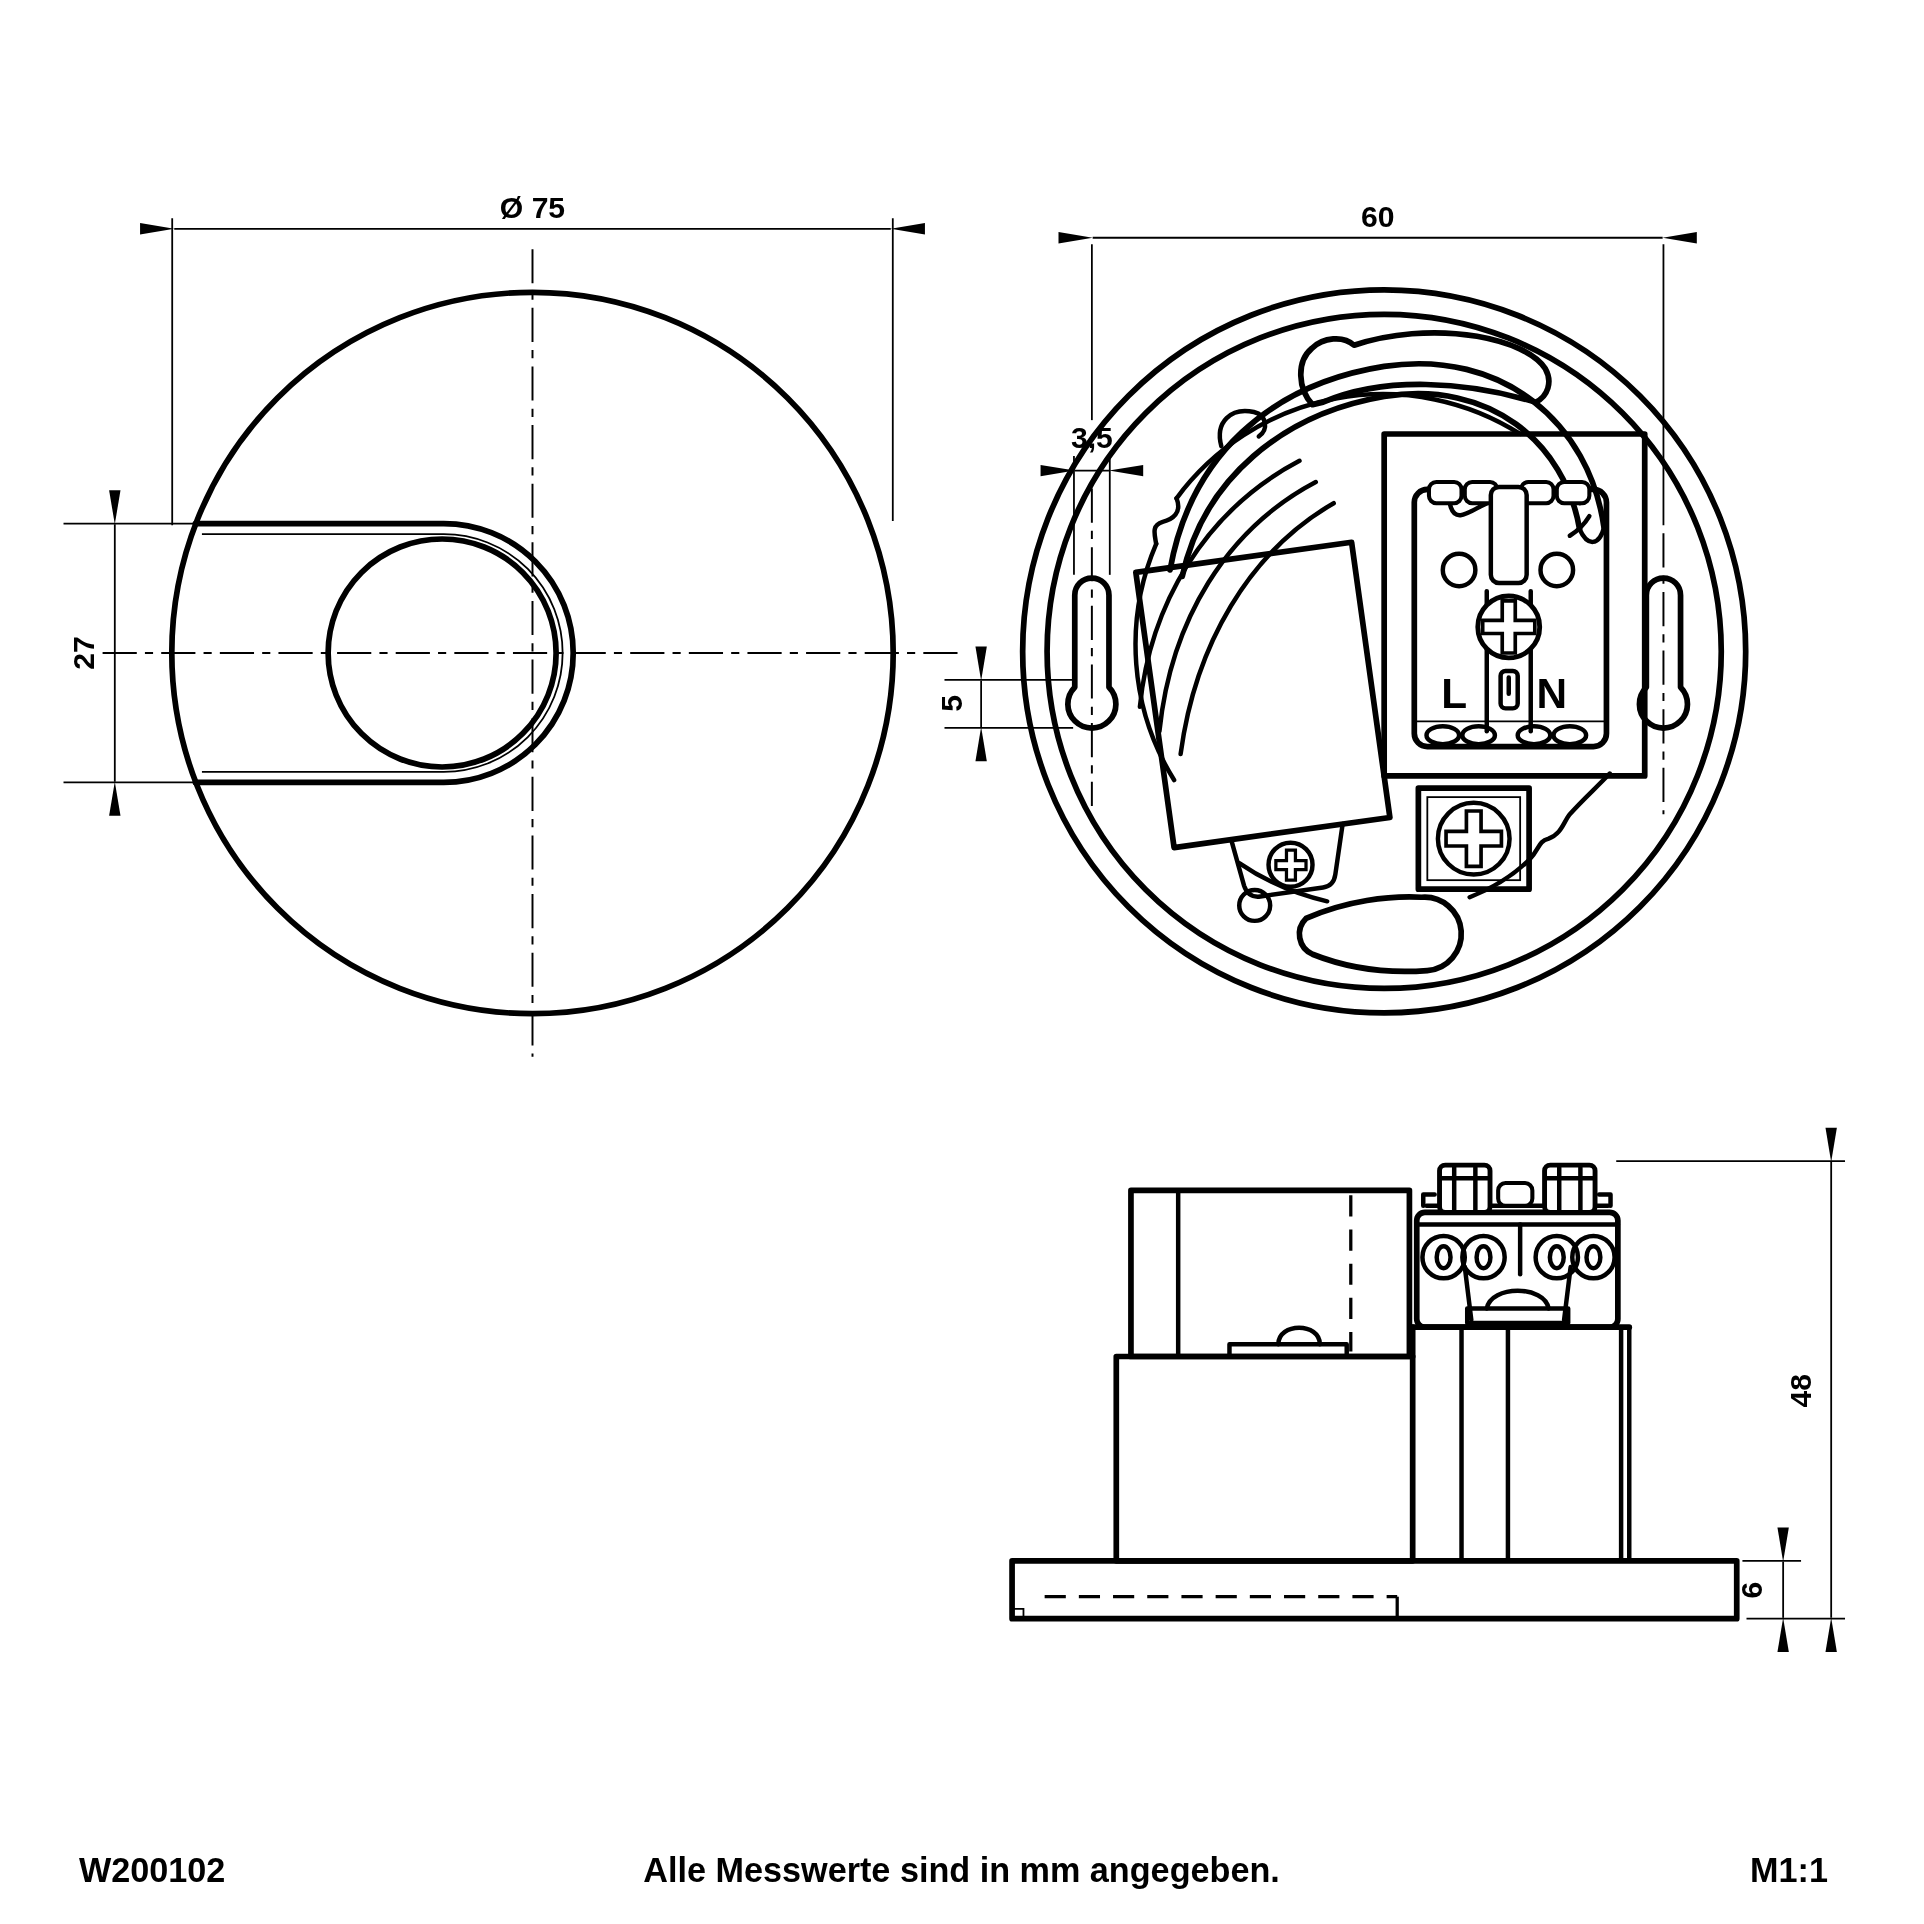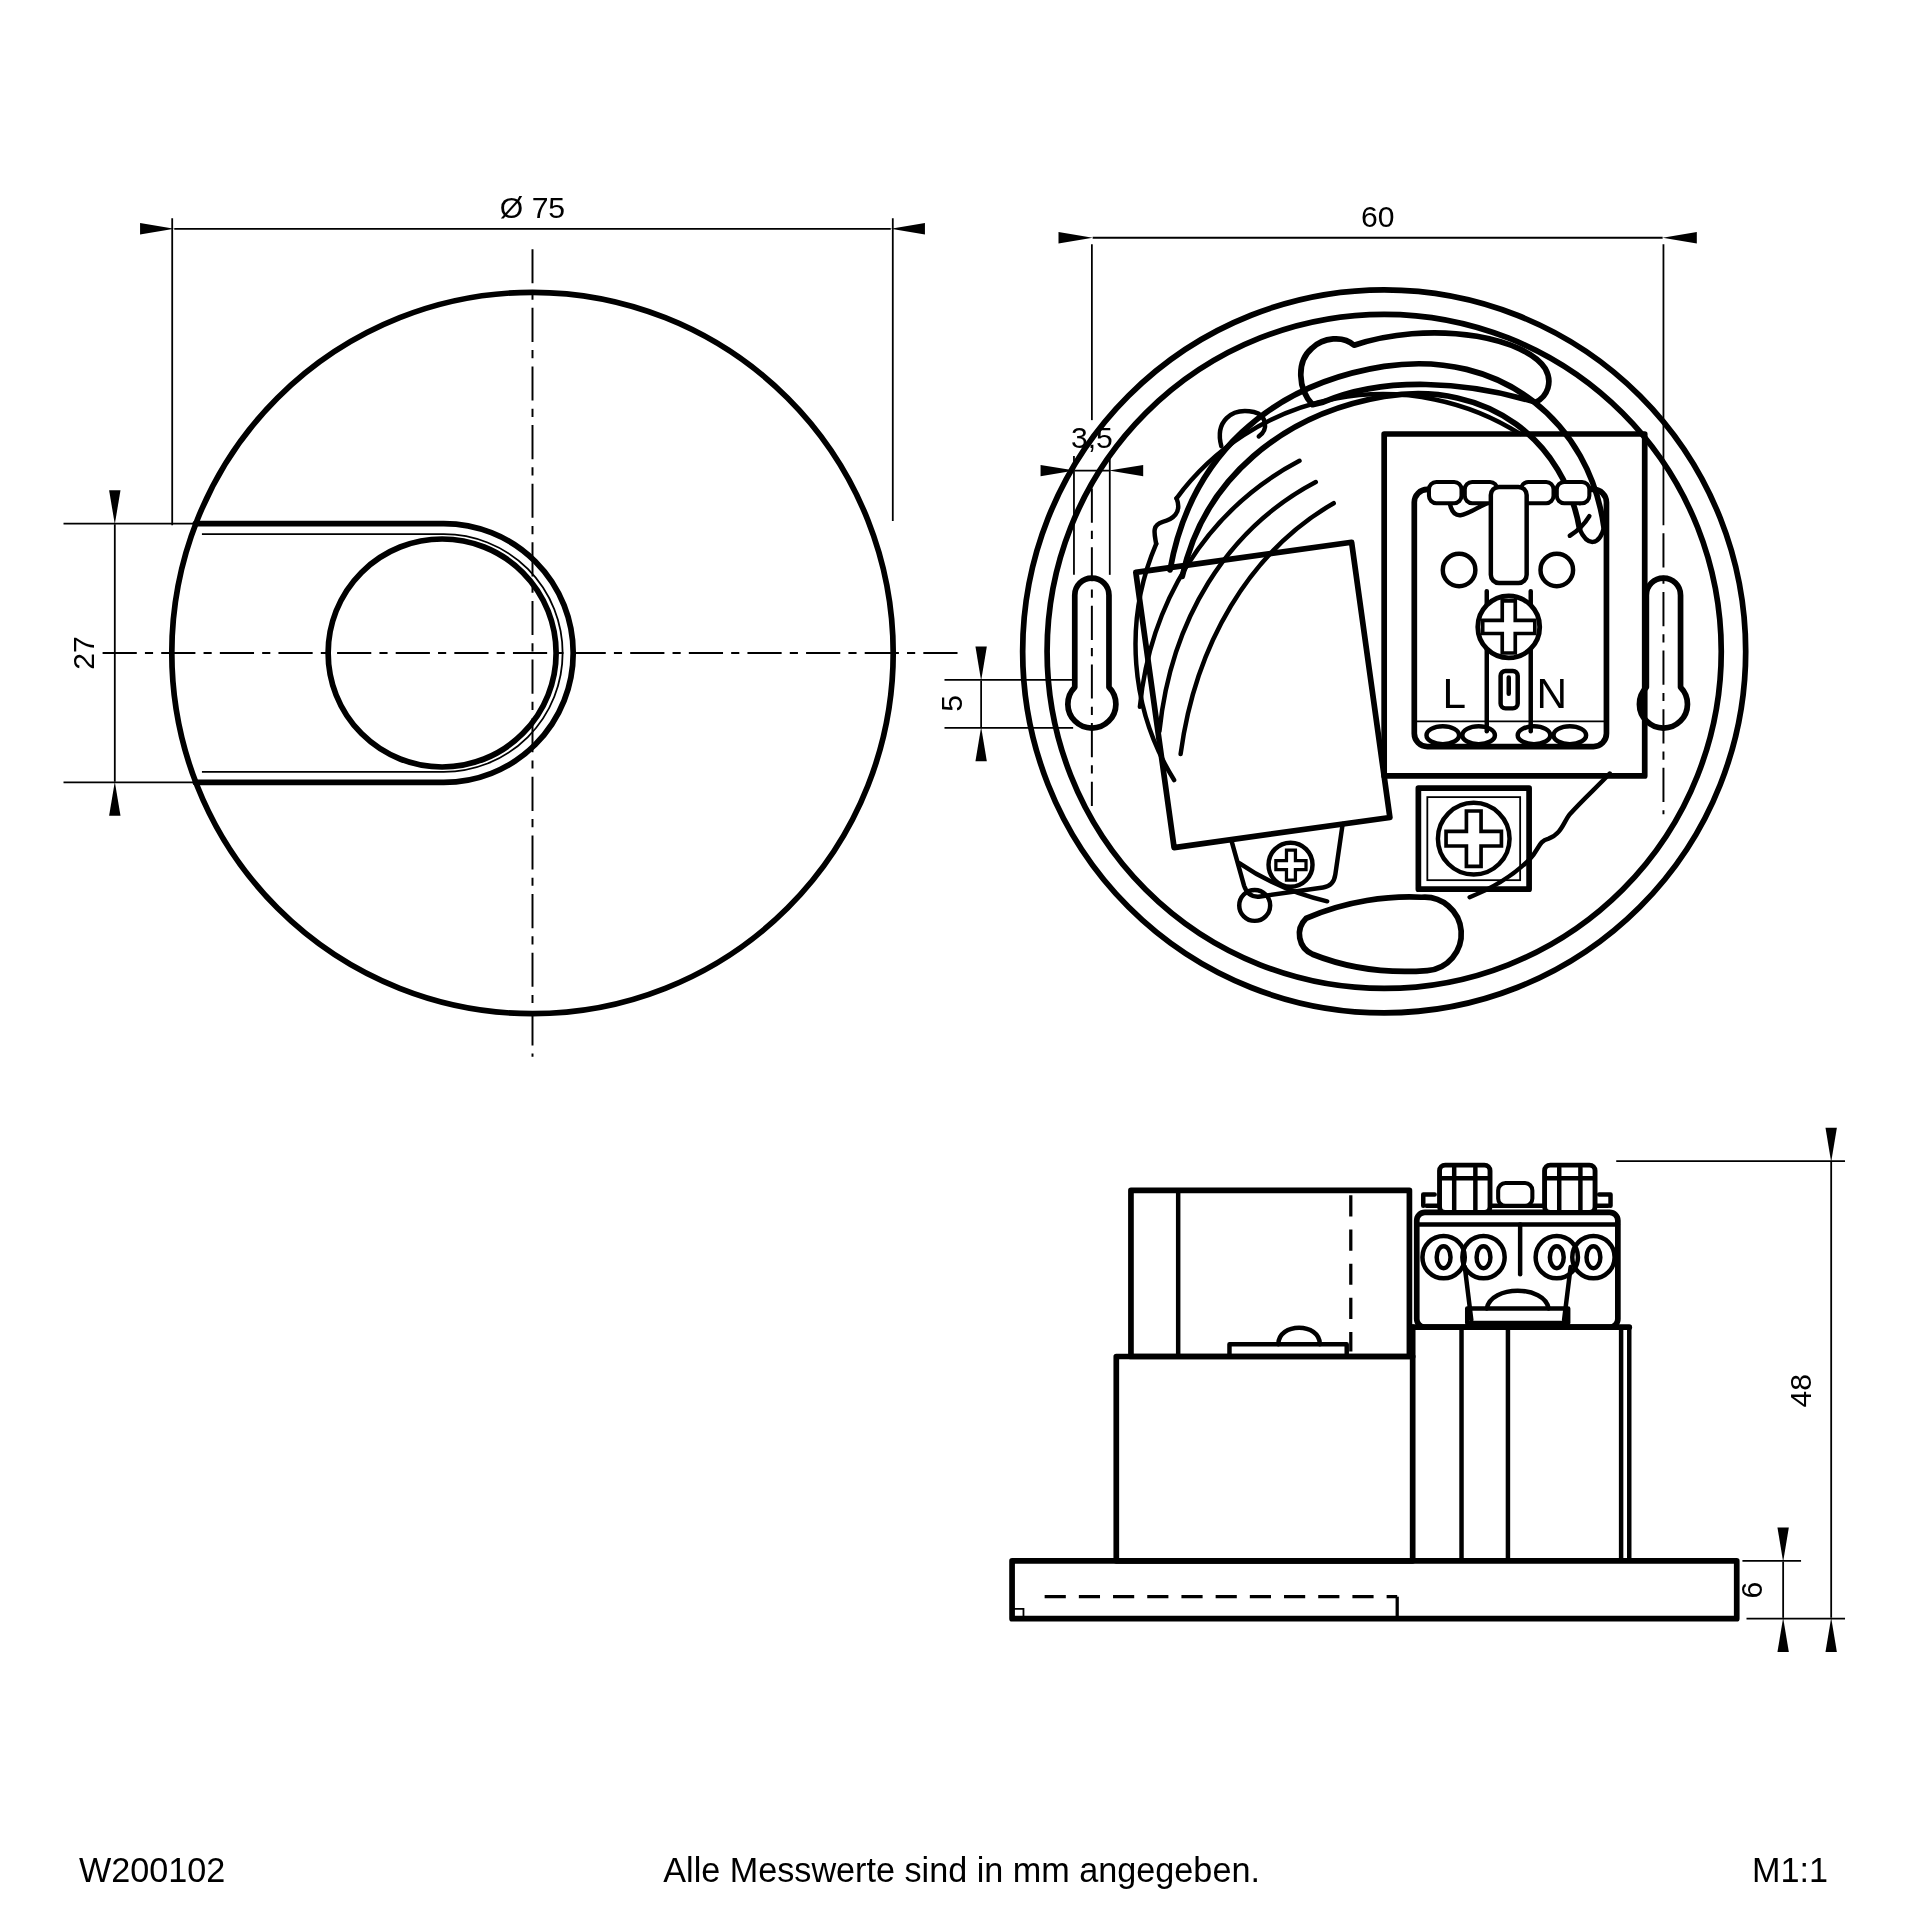--- a/index.html
+++ b/index.html
@@ -1,17 +1,17 @@
 <!DOCTYPE html>
 <html style="font-size:13px"><head>
 <meta charset="utf-8">
 <style>
   html,body{margin:0;padding:0;background:#fff;}
   body{width:1924px;height:1924px;font-family:"Liberation Sans",sans-serif;}
-  #drawing{position:absolute;top:0;left:0;}
+  #drawing{position:absolute;top:0;left:0;font-weight:bold;}
   svg{display:block;}
   .bold{fill:none;stroke:#000;stroke-width:7;stroke-linecap:round;stroke-linejoin:round;}
   .med{fill:none;stroke:#000;stroke-width:5.5;stroke-linecap:round;stroke-linejoin:round;}
   .thin{fill:none;stroke:#000;stroke-width:2.2;}
   .cl{fill:none;stroke:#000;stroke-width:2.4;stroke-dasharray:42 10 10 10;}
   .hid{fill:none;stroke:#000;stroke-width:4;stroke-dasharray:26 16;}
   .dim{fill:none;stroke:#000;stroke-width:2.2;}
   .wfill{fill:#fff;stroke:#000;}
   text{fill:#000;}
   .dimtxt{font-size:37px;}

